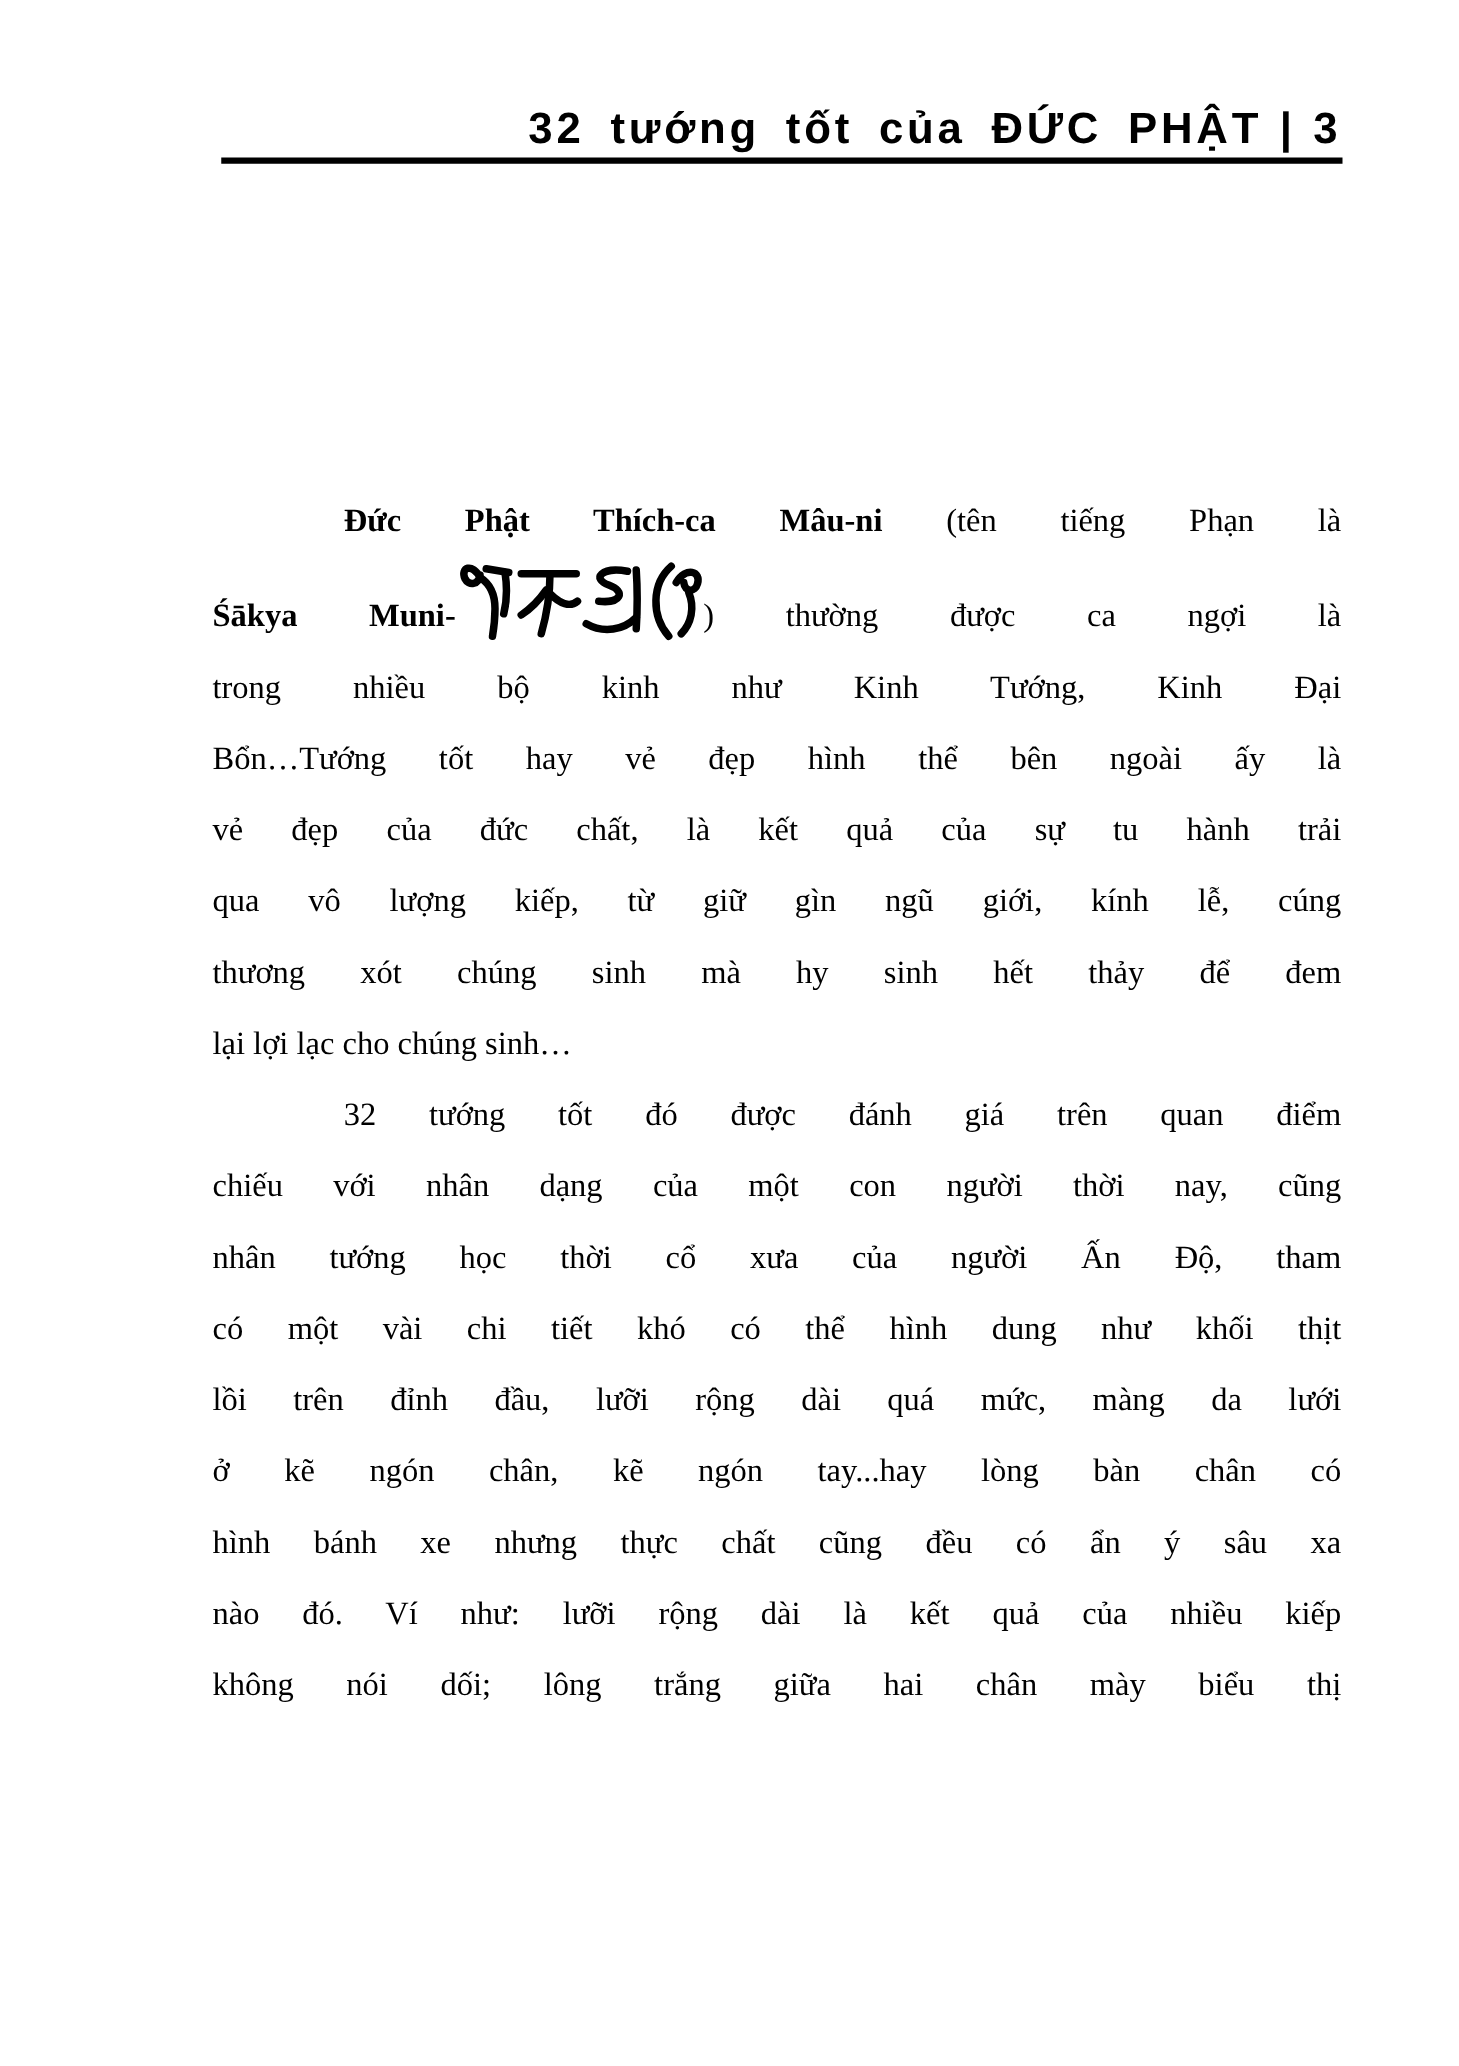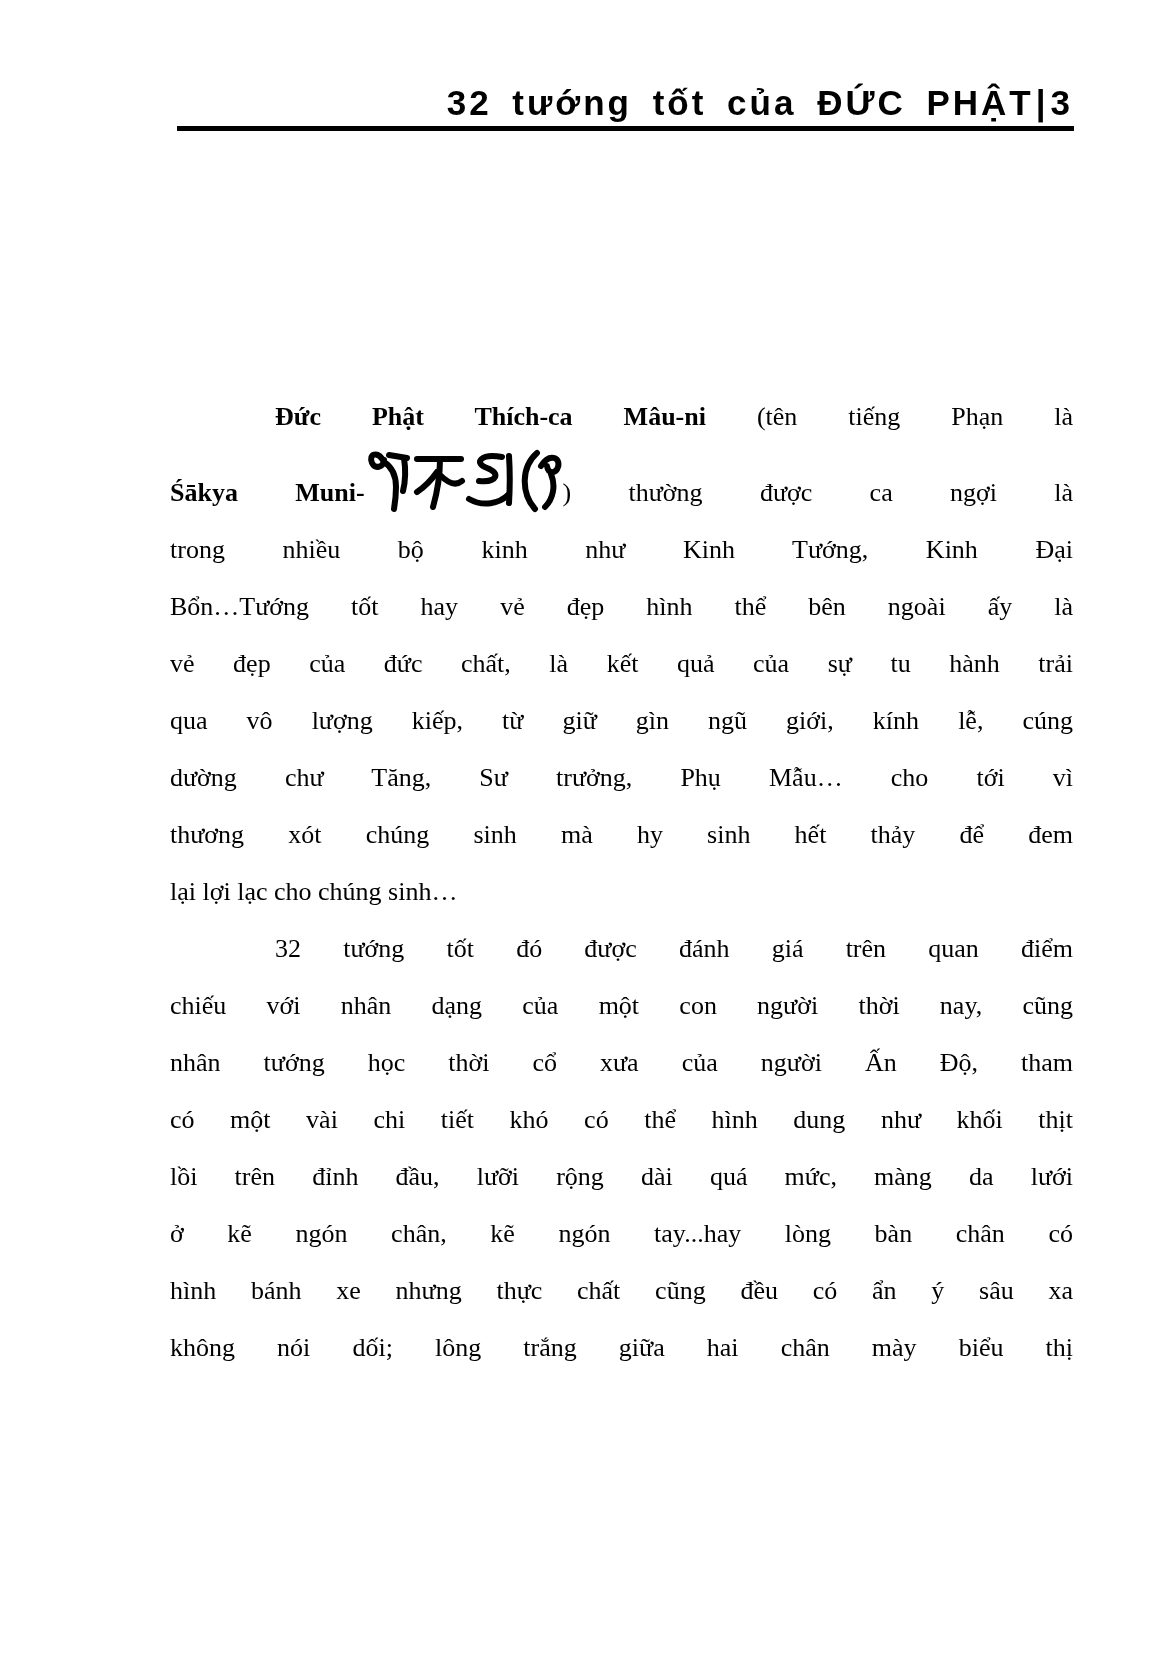--- a/index.html
+++ b/index.html
@@ -6,21 +6,21 @@
   body{
     width:1167px;height:1653px;position:relative;
     background:#ffffff;color:#000000;
     font-family:"Liberation Serif","DejaVu Serif",serif;
   }
   .page{position:absolute;inset:0;}
 
   
   .running-header{
     position:absolute;top:85px;left:170px;width:903px;
-    display:flex;justify-content:flex-end;align-items:flex-end;gap:2px;
+    display:flex;justify-content:flex-end;align-items:flex-end;gap:14px;
     font-family:"Liberation Sans","DejaVu Sans",sans-serif;
     font-weight:700;font-size:35px;line-height:1;
     letter-spacing:3px;word-spacing:8px;white-space:nowrap;
   }
   .header-rule{
     position:absolute;top:126px;left:177px;width:897px;height:5px;
     background:#000000;
   }
 
   
@@ -87,29 +87,29 @@
       <path d="M144 11 C145 26 145 42 144 58"></path>
 
       <path d="M172 8 C156 22 156 48 170 64"></path>
       <path d="M176 21 C184 8 196 12 193 22 C191 29 183 29 182 21"></path>
       <path d="M186 29 C191 41 188 54 180 62"></path>
     </svg><span>) thường được ca ngợi là</span></div>
         <div class="line"><span>trong nhiều bộ kinh như Kinh Tướng, Kinh Đại</span></div>
         <div class="line"><span>Bổn…Tướng tốt hay vẻ đẹp hình thể bên ngoài ấy là</span></div>
         <div class="line"><span>vẻ đẹp của đức chất, là kết quả của sự tu hành trải</span></div>
         <div class="line"><span>qua vô lượng kiếp, từ giữ gìn ngũ giới, kính lễ, cúng</span></div>
-        <div class="line"><span>dường chư Tăng, Sư trưởng, Phụ Mẫu… cho tới vì</span></div>
         <div class="line"><span>thương xót chúng sinh mà hy sinh hết thảy để đem</span></div>
         <div class="line last"><span>lại lợi lạc cho chúng sinh…</span></div>
       </div>
       <div>
         <div class="line indent"><span>32 tướng tốt đó được đánh giá trên quan điểm</span></div>
         <div class="line"><span>chiếu với nhân dạng của một con người thời nay, cũng</span></div>
         <div class="line"><span>nhân tướng học thời cổ xưa của người Ấn Độ, tham</span></div>
         <div class="line"><span>có một vài chi tiết khó có thể hình dung như khối thịt</span></div>
         <div class="line"><span>lồi trên đỉnh đầu, lưỡi rộng dài quá mức, màng da lưới</span></div>
         <div class="line"><span>ở kẽ ngón chân, kẽ ngón tay...hay lòng bàn chân có</span></div>
         <div class="line"><span>hình bánh xe nhưng thực chất cũng đều có ẩn ý sâu xa</span></div>
+        <div class="line"><span>nào đó. Ví như: lưỡi rộng dài là kết quả của nhiều kiếp</span></div>
         <div class="line"><span>không nói dối; lông trắng giữa hai chân mày biểu thị</span></div>
       </div>
     </main>
 
 </div>
 
 </body></html>

